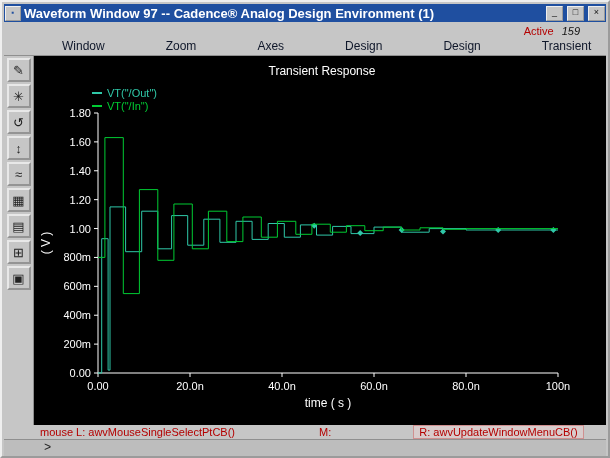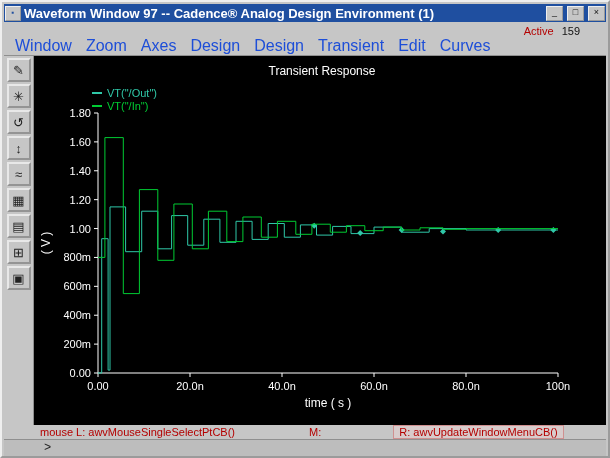--- a/index.html
+++ b/index.html
@@ -9,36 +9,36 @@
     padding:2px; position:relative; overflow:hidden;
   }
   
   .titlebar { height:18px; background:#1f4fa0; color:#fff; display:flex; align-items:center; gap:3px; padding:0 1px; }
   .tb-icon { width:14px; height:13px; background:#c6c6c6; border:1px outset #eee; color:#1f4fa0; font-size:8px; line-height:11px; text-align:center; flex:0 0 auto; }
   .tb-title { flex:1; font-size:13px; font-weight:bold; white-space:nowrap; overflow:hidden; }
   .tb-btn { width:15px; height:13px; background:#c6c6c6; border:1px outset #eee; color:#111; font-size:9px; line-height:11px; text-align:center; margin-left:1px; flex:0 0 auto; cursor:default; }
   
   .active-row { height:15px; display:flex; justify-content:flex-end; align-items:flex-end; gap:8px; padding-right:26px; font-size:11px; }
   .active-label { color:#b40000; }
-  .active-value { color:#111; }
+  .active-value { color:#111;font-style:italic; }
   
   .menubar { height:18px; display:flex; align-items:center; padding-left:4px; border-bottom:1px solid #8f8f8f; }
-  .menu-item { color:#1d4ed8; font-size:16px; padding:0 7px; cursor:default; }
+  .menu-item { color:#0f172a; font-size:12px; padding:0 7px; cursor:default;margin-left:47px; }
   
   .body { display:flex; height:369px; }
   .toolbar { width:30px; background:#c6c6c6; border-right:1px solid #8f8f8f; display:flex; flex-direction:column; align-items:center; padding-top:2px; gap:2px; box-sizing:border-box; }
   .tool-btn { width:24px; height:24px; box-sizing:border-box; background:#c6c6c6; border:2px outset #e8e8e8; color:#222; font-size:13px; display:flex; align-items:center; justify-content:center; cursor:default; }
   .plot { flex:1; background:#000; position:relative; }
   .plot-title { position:absolute; top:8px; left:2px; width:100%; text-align:center; color:#fff; font-size:12px; }
   .legend { position:absolute; top:30px; left:58px; }
   .legend-row { display:flex; align-items:center; gap:5px; font-size:11px; height:13px; }
   .legend-dash { width:10px; height:2px; background:#0c0; flex:0 0 auto; }
   .plot svg { display:block; }
   
-  .statusbar { height:14px; display:flex; align-items:center; font-size:11px; color:#b40000; padding-left:36px; }
+  .statusbar { height:14px; display:flex; align-items:center; font-size:11px; color:#b40000; padding-left:36px;gap:10px; }
   .status-m { margin-left:74px; }
   .status-r { margin-left:72px; background:#d8cccc; border:1px solid #cf9090; padding:0 5px; }
   .prompt-row { height:16px; margin-top:0; background:#bdbdbd; border-top:1px solid #8f8f8f; display:flex; align-items:center; padding-left:40px; font-family:"Liberation Mono", monospace; font-size:12px; color:#222; }
   .watermark { position:absolute; left:420px; bottom:4px; color:#becf00; font-size:14px; font-weight:bold; letter-spacing:0.5px; }
 </style>
 </head>
 <body>
 
 <div class="window">
 

